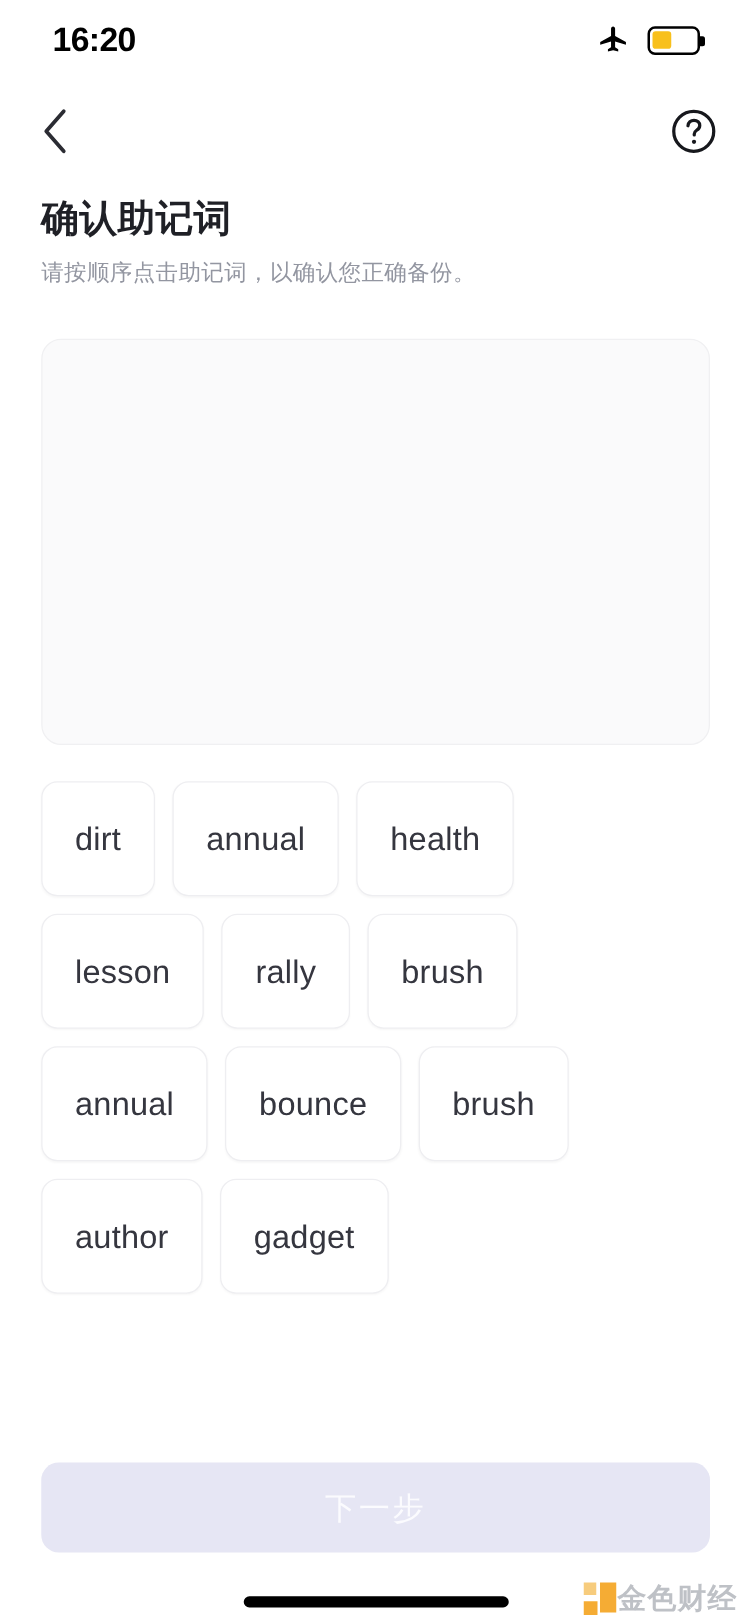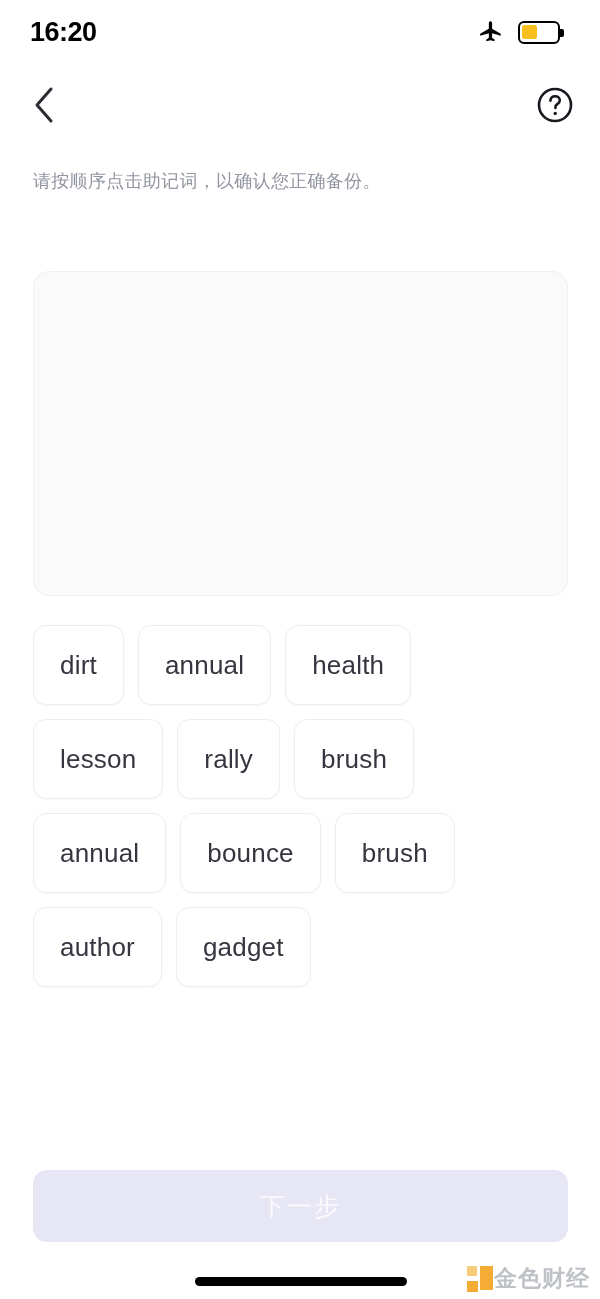--- a/index.html
+++ b/index.html
@@ -8,21 +8,21 @@
     background:#ffffff;
     font-family:"Liberation Sans", "DejaVu Sans", sans-serif;
     overflow:hidden;
   }
   .phone { position:relative; width:600px; height:1299px; background:#fff; }
 
   
   .statusbar {
     position:absolute; top:0; left:0; width:600px; height:64px;
     display:flex; align-items:center; justify-content:space-between;
-    padding:0 36px 0 30px;
+    padding:0 36px 0 42px;
   }
   .status-time {
     font-size:27px; font-weight:bold; color:#000; letter-spacing:-0.5px;
   }
   .status-right { display:flex; align-items:center; gap:14px; }
   .airplane-icon { width:26px; height:26px; display:block; }
   .battery { position:relative; width:46px; height:23px; }
   .battery-shell {
     position:absolute; left:0; top:0; width:42px; height:23px;
     border:2.4px solid #000; border-radius:6px;
@@ -66,21 +66,21 @@
     width:535px; height:325px;
     background:#fafafb; border:1px solid #f0f0f2; border-radius:16px;
   }
 
   
   .word-bank {
     position:absolute; top:625px; left:33px; width:520px;
     display:flex; flex-wrap:wrap; gap:14px 14px;
   }
   .word-chip {
-    height:80px; padding:0 26px;
+    height:92px; padding:0 26px;
     display:flex; align-items:center; justify-content:center;
     background:#ffffff; border:1px solid #eeeef1; border-radius:13px;
     font-size:26px; color:#35363f; letter-spacing:0.2px;
     cursor:pointer; white-space:nowrap;
     box-shadow:0 1px 2px rgba(20,20,40,0.035);
   }
 
   
   .next-button {
     position:absolute; left:33px; top:1170px;
@@ -139,20 +139,21 @@
     <div class="help-btn">
       <svg width="38" height="38" viewBox="0 0 38 38">
         <circle cx="19" cy="19" r="16" fill="none" stroke="#17181d" stroke-width="2.6"></circle>
         <path d="M14.4 14.6c0.2-2.7 2.2-4.4 4.8-4.4 2.7 0 4.6 1.7 4.6 4.1 0 1.9-1 2.9-2.5 3.9-1.4 0.9-1.9 1.6-1.9 3v0.7" fill="none" stroke="#17181d" stroke-width="2.6" stroke-linecap="round"></path>
         <circle cx="19.2" cy="27.4" r="1.7" fill="#17181d"></circle>
       </svg>
     </div>
   </div>
 
   <div class="heading-block">
+    <div class="page-title">确认助记词</div>
     <div class="page-subtitle">请按顺序点击助记词，以确认您正确备份。</div>
   </div>
 
   <div class="answer-panel"></div>
 
   <div class="word-bank" id="word-bank">
       <div class="word-chip">dirt</div>
       <div class="word-chip">annual</div>
       <div class="word-chip">health</div>
       <div class="word-chip">lesson</div>

